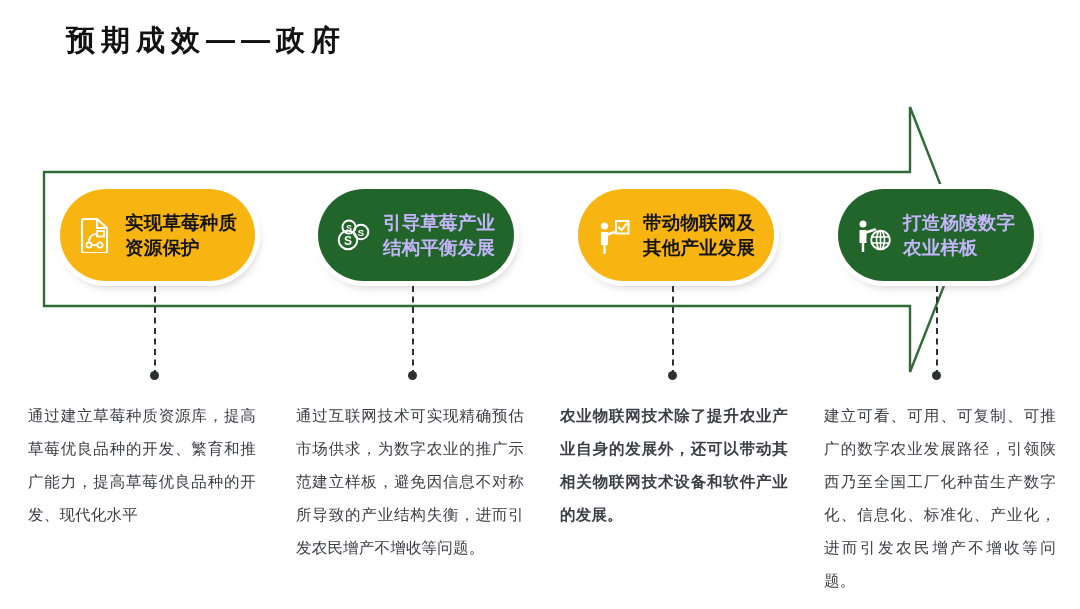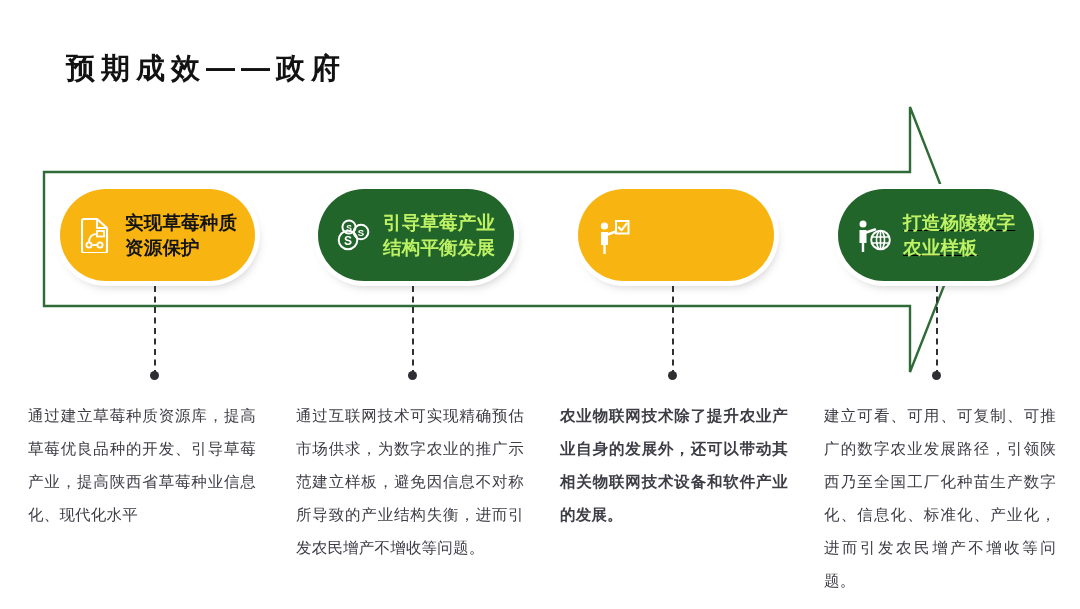--- a/index.html
+++ b/index.html
@@ -15,21 +15,20 @@
     font-family: "Liberation Sans", "DejaVu Sans", sans-serif;
   }
 
   
   #title-block {
     position: absolute;
     left: 66px;
     top: 18px;
     width: 700px;
     height: 50px;
-    margin-top: 28px;
   }
   #page-title {
     font-size: 29px;
     font-weight: bold;
     color: #121212;
     letter-spacing: 6px;
     white-space: nowrap;
     line-height: 44px;
   }
 
@@ -73,27 +72,27 @@
   .pill.amber {
     background: #F8B511;
   }
   .pill.amber .pill-label {
     color: #141414;
   }
   .pill.green {
     background: #22652B;
   }
   .pill.green .pill-label {
-    color: #bef264;
+    color: #c4b5fd;
   }
 
   #pill-0 { left: 60px;  top: 189px; width: 195px; }
   #pill-1 { left: 318px; top: 189px; width: 196px; }
   #pill-2 { left: 578px; top: 189px; width: 196px; }
-  #pill-3 { left: 838px; top: 189px; width: 196px; text-decoration: underline; }
+  #pill-3 { left: 838px; top: 189px; width: 196px; }
 
   
   .connector {
     position: absolute;
     width: 2px;
     top: 286px;
     height: 90px;
     border-left: 2px dashed #2d2f33;
   }
   .connector-dot {
@@ -169,20 +168,22 @@
 <div class="pill amber" id="pill-2">
   <span class="pill-icon">
     <svg width="36" height="38" viewBox="0 0 36 38" xmlns="http://www.w3.org/2000/svg">
       <circle cx="8.5" cy="10" r="3.6" fill="#ffffff"></circle>
       <path d="M5 16 h7 v13 h-2.3 v9 h-2.4 v-9 h-2.3 z" fill="#ffffff"></path>
       <path d="M11.5 18.5 L20 15.5" stroke="#ffffff" stroke-width="2.4" fill="none" stroke-linecap="round"></path>
       <rect x="20" y="5" width="12.5" height="12.5" fill="none" stroke="#ffffff" stroke-width="2"></rect>
       <path d="M22.8 11.4 l2.8 2.8 l5 -6.6" fill="none" stroke="#ffffff" stroke-width="2.1" stroke-linecap="round" stroke-linejoin="round"></path>
     </svg>
   </span>
+  <span class="pill-label">带动物联网及
+其他产业发展</span>
 </div>
 
 <div class="pill green" id="pill-3">
   <span class="pill-icon">
     <svg width="38" height="38" viewBox="0 0 38 38" xmlns="http://www.w3.org/2000/svg">
       <circle cx="8" cy="8" r="3.5" fill="#ffffff"></circle>
       <path d="M4.5 14 h7 v13 h-2.3 v9 h-2.4 v-9 h-2.3 z" fill="#ffffff"></path>
       <path d="M11 16.5 L20 13.5" stroke="#ffffff" stroke-width="2.4" fill="none" stroke-linecap="round"></path>
       <circle cx="25.5" cy="24" r="9.3" fill="none" stroke="#ffffff" stroke-width="2"></circle>
       <ellipse cx="25.5" cy="24" rx="4" ry="9.3" fill="none" stroke="#ffffff" stroke-width="1.6"></ellipse>
@@ -195,16 +196,16 @@
 
 <div class="connector" id="connector-0"></div>
 <div class="connector-dot" id="dot-0"></div>
 <div class="connector" id="connector-1"></div>
 <div class="connector-dot" id="dot-1"></div>
 <div class="connector" id="connector-2"></div>
 <div class="connector-dot" id="dot-2"></div>
 <div class="connector" id="connector-3"></div>
 <div class="connector-dot" id="dot-3"></div>
 
-<div class="desc" id="desc-0">通过建立草莓种质资源库，提高草莓优良品种的开发、引导草莓产业，提高陕西省草莓种业信息化、现代化水平</div>
+<div class="desc" id="desc-0">通过建立草莓种质资源库，提高草莓优良品种的开发、繁育和推广能力，提高草莓优良品种的开发、现代化水平</div>
 <div class="desc" id="desc-1">通过互联网技术可实现精确预估市场供求，为数字农业的推广示范建立样板，避免因信息不对称所导致的产业结构失衡，进而引发农民增产不增收等问题。</div>
 <div class="desc" id="desc-2">农业物联网技术除了提升农业产业自身的发展外，还可以带动其相关物联网技术设备和软件产业的发展。</div>
 <div class="desc" id="desc-3">建立可看、可用、可复制、可推广的数字农业发展路径，引领陕西乃至全国工厂化种苗生产数字化、信息化、标准化、产业化，进而引发农民增产不增收等问题。</div>
 
 </body></html>

